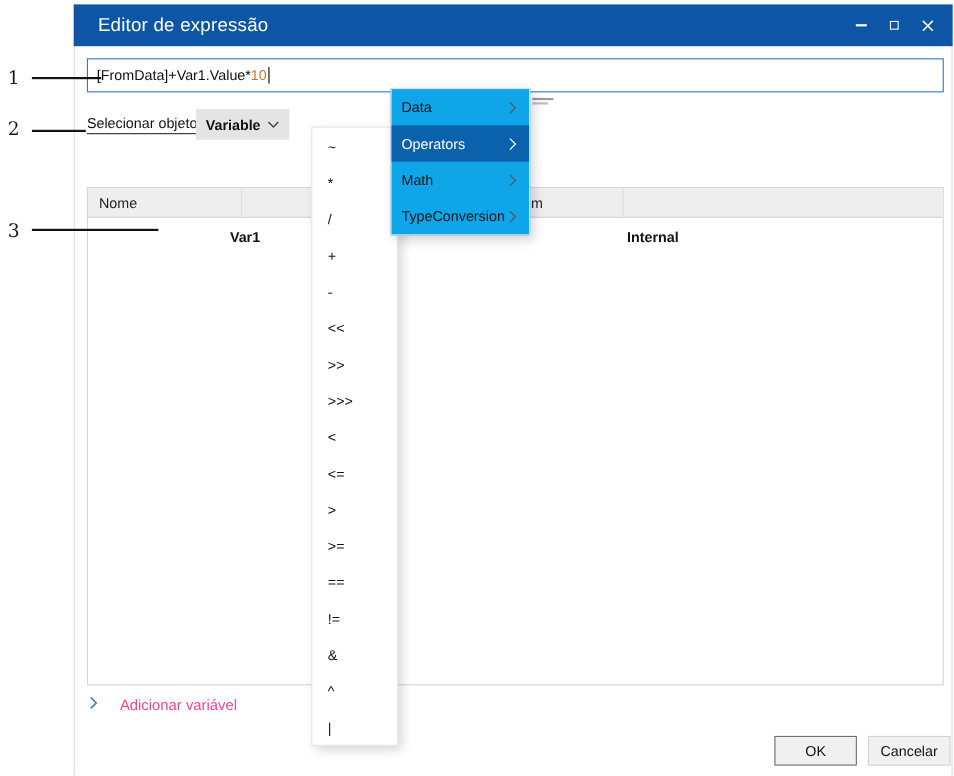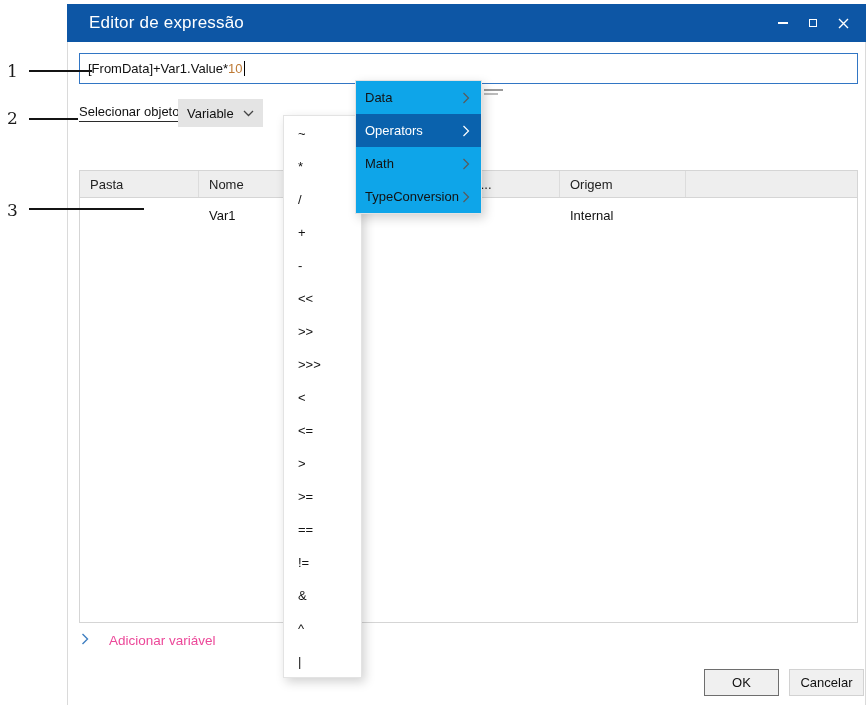--- a/index.html
+++ b/index.html
@@ -41,41 +41,41 @@
   .gripper i:first-child { width:19px; }
   .gripper i:last-child  { width:14px; background:#bcbcbc; }
 
   .sel-label {
     position:absolute; left:11px; top:100px; font-size:13px; color:#111;
     border-bottom:1px solid #2b2b2b; padding-bottom:2px;
   }
   .dropdown {
     position:absolute; left:110px; top:95px; width:85px; height:28px; background:#e4e4e4;
     display:flex; align-items:center; justify-content:space-between; padding:0 9px; box-sizing:border-box;
-    font-size:13px; color:#111;
+    font-size:13px; color:#111;font-weight:bold;
   }
   .chev-down { color:#444; display:block; }
 
   .search {
     position:absolute; left:11px; top:129px; width:779px; height:28px; box-sizing:border-box;
     border:1px solid #c9c9c9; display:flex; align-items:center; gap:9px; padding-left:9px; background:#fff;
   }
   .search svg { color:#8a8a8a; display:block; }
   .placeholder { font-style:italic; color:#9a9a9a; font-size:13px; }
 
   .table {
     position:absolute; left:11px; top:166px; width:779px; height:453px; box-sizing:border-box;
     border:1px solid #d5d5d5; background:#fff;
   }
   .thead { display:flex; height:26px; background:#eeeeee; border-bottom:1px solid #d5d5d5; font-size:13px; color:#222; }
   .th { display:flex; align-items:center; padding-left:10px; box-sizing:border-box; border-right:1px solid #dcdcdc; overflow:hidden; white-space:nowrap; }
   .c1 { width:119px; } .c2 { width:140px; } .c3 { width:221px; } .c4 { width:126px; } .c5 { flex:1; border-right:none; }
   .th.c3 { padding-left:128px; }
   .trow { display:flex; height:35px; font-size:13px; color:#111; }
-  .td { display:flex; align-items:center; padding-left:10px; box-sizing:border-box; overflow:hidden; white-space:nowrap; }
+  .td { display:flex; align-items:center; padding-left:10px; box-sizing:border-box; overflow:hidden; white-space:nowrap;font-weight:bold; }
 
   .addvar {
     position:absolute; left:13px; top:629px; height:22px; display:flex; gap:20px;
     font-size:13.5px; color:#ec4899; cursor:default;
   }
   .addvar .chev { color:#3e7fc1; display:block; }
 
   .btn {
     position:absolute; top:665px; width:75px; height:27px; box-sizing:border-box;
     background:#f0f0f0; display:flex; align-items:center; justify-content:center;
@@ -151,21 +151,20 @@
     <div class="dropdown">
       <span>Variable</span>
       <svg class="chev-down" width="11" height="7" viewBox="0 0 11 7">
           <polyline points="1,1 5.5,5.5 10,1" fill="none" stroke="currentColor" stroke-width="1.3"></polyline>
         </svg>
     </div>
 
 
     <div class="table">
       <div class="thead">
-        <div class="th c1">Pasta</div>
         <div class="th c2">Nome</div>
         <div class="th c3">ço...</div>
         <div class="th c4">Origem</div>
         <div class="th c5"></div>
       </div>
       <div class="trow">
         <div class="td c1"></div>
         <div class="td c2">Var1</div>
         <div class="td c3"></div>
         <div class="td c4">Internal</div>

